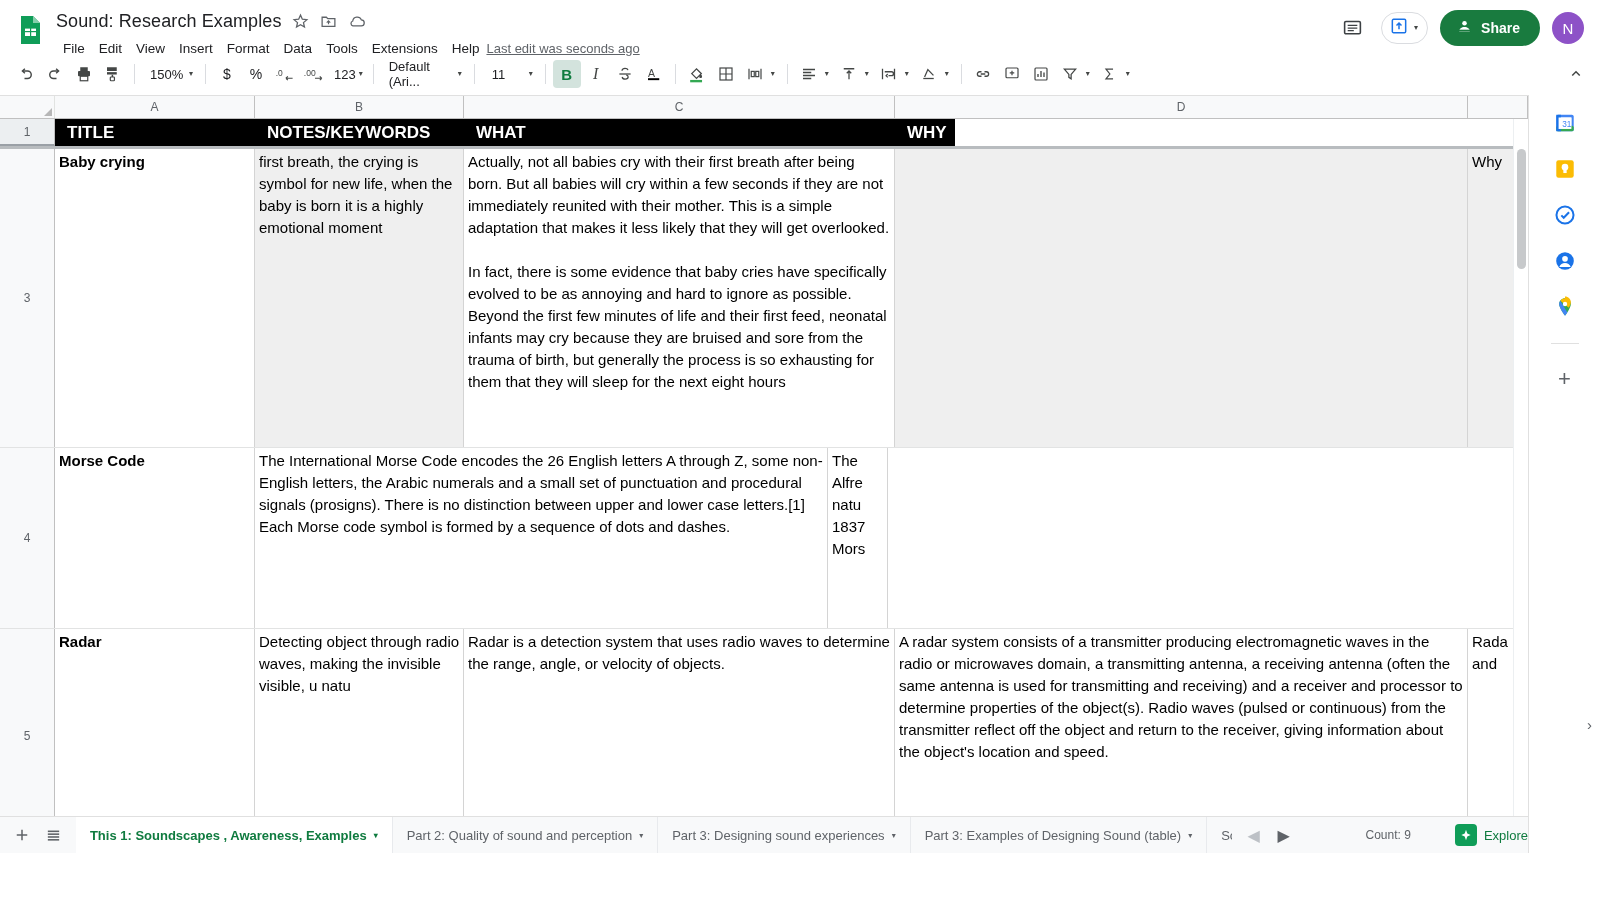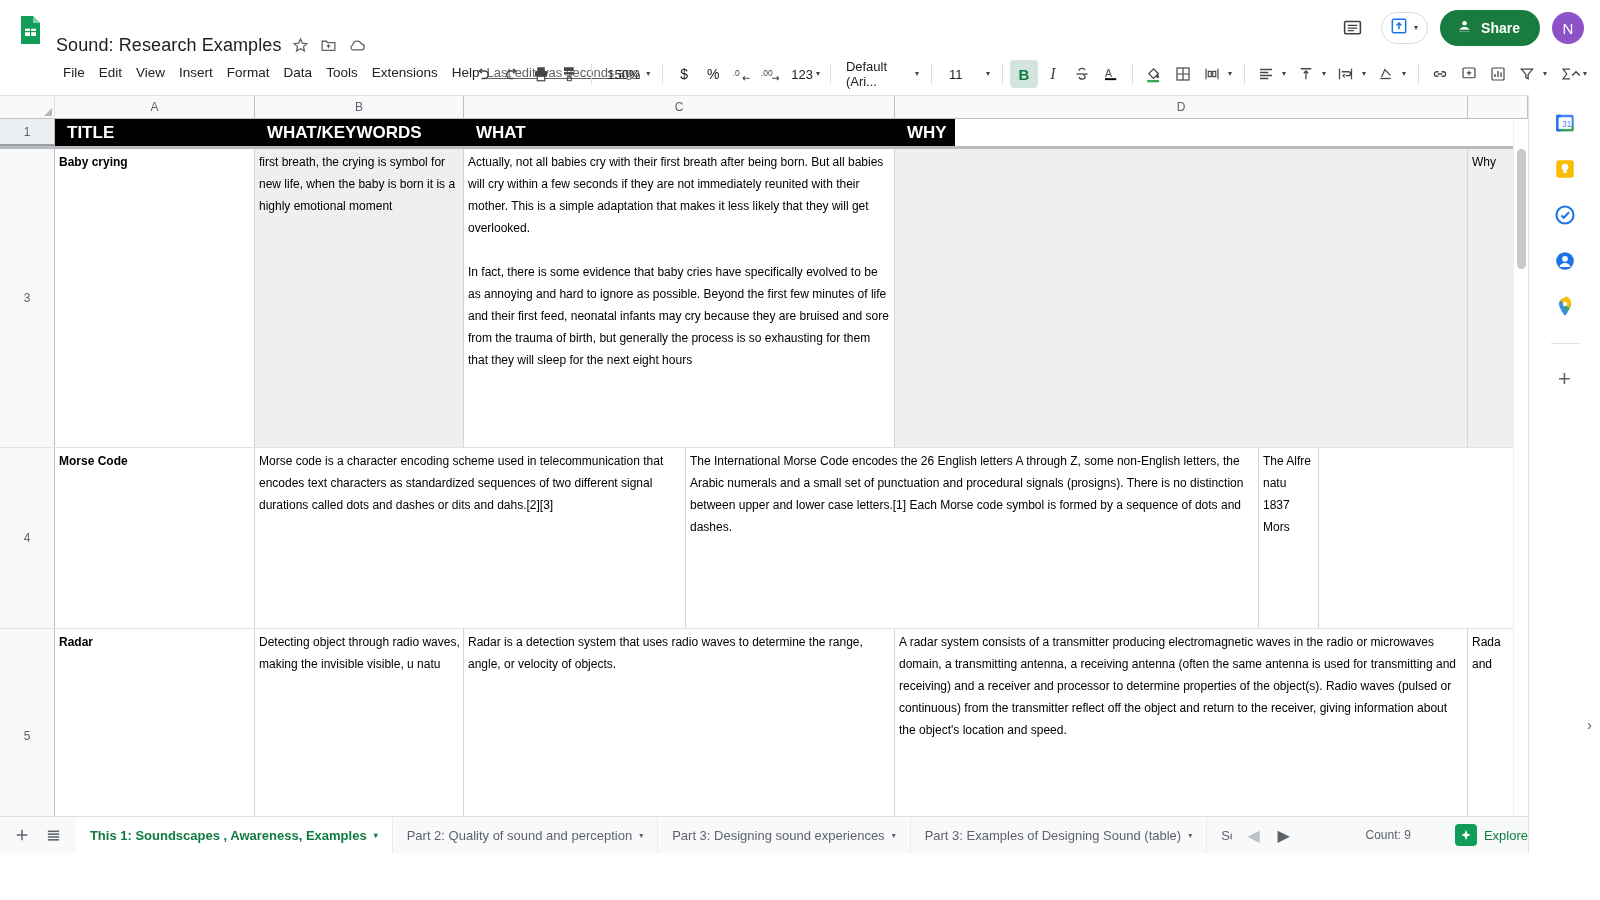--- a/index.html
+++ b/index.html
@@ -23,21 +23,21 @@
   }
   .app-logo {
     width: 36px; height: 36px;
     margin-top: 6px; margin-right: 8px;
     flex: 0 0 36px;
     display: flex; align-items: center; justify-content: center;
   }
   .app-logo svg { display:block; }
 
   .title-block { flex: 1 1 auto; padding-top: 2px; min-width: 0; }
-  .title-row { display: flex; align-items: center; gap: 10px; height: 26px; margin-top: 24px; }
+  .title-row { display: flex; align-items: center; gap: 10px; height: 26px; }
   .doc-title {
     font-size: 18px;
     color: #202124;
     letter-spacing: .1px;
     white-space: nowrap;
   }
   .title-icon { width: 18px; height: 18px; color: #5f6368; display:inline-flex; align-items:center; justify-content:center; cursor:pointer;}
   .title-icon svg { display:block; }
 
   .menu-row { display: flex; align-items: center; gap: 0px; height: 24px; margin-top: 2px; }
@@ -99,21 +99,20 @@
   }
 
   
   .toolbar {
     height: 32px;
     margin: 2px 8px 5px 12px;
     display: flex;
     align-items: center;
     gap: 1px;
     position: relative;
-    justify-content: flex-end;
   }
   .tb {
     height: 28px; min-width: 28px;
     display: flex; align-items: center; justify-content: center;
     border-radius: 4px;
     color: #444746;
     cursor: pointer;
     padding: 0 3px;
     font-size: 13px;
   }
@@ -180,21 +179,21 @@
     border-right: 1px solid #c0c0c0;
     display: flex; align-items: center; justify-content: center;
     font-size: 12px; color: #5f6368;
     cursor: pointer;
     user-select:none;
   }
   .cell {
     flex: 0 0 auto;
     border-right: 1px solid #d4d4d4;
     padding: 2px 3px 2px 4px;
-    font-size: 12px;
+    font-size: 15px;
     line-height: 22px;
     color: #000;
     overflow: hidden;
     background: #fff;
   }
 
   
   .row-header .rowhead { background:#eceff1; border-bottom:2px solid #9aa0a6; }
   .hdr-cell {
     background: #000000;
@@ -576,41 +575,40 @@
       <div class="colhead" style="width:431px;flex:0 0 431px">C</div>
       <div class="colhead" style="width:573px;flex:0 0 573px">D</div>
       <div class="colhead" style="width:60px;flex:0 0 60px"></div>
     </div>
 
     <div class="rows">
 
       <div class="row row-header" style="height:30px">
         <div class="rowhead">1</div>
         <div class="cell hdr-cell" style="width:200px;flex:0 0 200px">TITLE</div>
-        <div class="cell hdr-cell" style="width:209px;flex:0 0 209px">WHAT/KEYWORDS</div>
+        <div class="cell hdr-cell" style="width:209px;flex:0 0 209px">NOTES/KEYWORDS</div>
         <div class="cell hdr-cell" style="width:431px;flex:0 0 431px">WHAT</div>
         <div class="cell hdr-cell" style="width:60px;flex:0 0 60px">WHY</div>
       </div>
 
       <div class="row" style="height:299px">
         <div class="rowhead">3</div>
         <div class="cell white bold" style="width:200px;flex:0 0 200px">Baby crying</div>
         <div class="cell shaded" style="width:209px;flex:0 0 209px">first breath, the crying is symbol for new life, when the baby is born it is a highly emotional moment</div>
         <div class="cell white" style="width:431px;flex:0 0 431px">
           <p>Actually, not all babies cry with their first breath after being born. But all babies will cry within a few seconds if they are not immediately reunited with their mother. This is a simple adaptation that makes it less likely that they will get overlooked.</p>
           <p>In fact, there is some evidence that baby cries have specifically evolved to be as annoying and hard to ignore as possible. Beyond the first few minutes of life and their first feed, neonatal infants may cry because they are bruised and sore from the trauma of birth, but generally the process is so exhausting for them that they will sleep for the next eight hours</p>
         </div>
         <div class="cell shaded" style="width:573px;flex:0 0 573px"></div>
         <div class="cell shaded" style="width:60px;flex:0 0 60px">Why</div>
       </div>
 
       <div class="row" style="height:181px">
         <div class="rowhead">4</div>
         <div class="cell white bold" style="width:200px;flex:0 0 200px">Morse Code</div>
-        <div class="cell white" style="width:431px;flex:0 0 431px">Morse code is a character encoding scheme used in telecommunication that encodes text characters as standardized sequences of two different signal durations called dots and dashes or dits and dahs.[2][3]</div>
         <div class="cell white" style="width:573px;flex:0 0 573px">The International Morse Code encodes the 26 English letters A through Z, some non-English letters, the Arabic numerals and a small set of punctuation and procedural signals (prosigns). There is no distinction between upper and lower case letters.[1] Each Morse code symbol is formed by a sequence of dots and dashes.</div>
         <div class="cell white" style="width:60px;flex:0 0 60px">The Alfre natu 1837 Mors</div>
       </div>
 
       <div class="row" style="height:214px">
         <div class="rowhead">5</div>
         <div class="cell white bold" style="width:200px;flex:0 0 200px">Radar</div>
         <div class="cell white" style="width:209px;flex:0 0 209px">Detecting object through radio waves, making the invisible visible, u natu</div>
         <div class="cell white" style="width:431px;flex:0 0 431px">Radar is a detection system that uses radio waves to determine the range, angle, or velocity of objects.</div>
         <div class="cell white" style="width:573px;flex:0 0 573px"> A radar system consists of a transmitter producing electromagnetic waves in the radio or microwaves domain, a transmitting antenna, a receiving antenna (often the same antenna is used for transmitting and receiving) and a receiver and processor to determine properties of the object(s). Radio waves (pulsed or continuous) from the transmitter reflect off the object and return to the receiver, giving information about the object's location and speed.</div>

